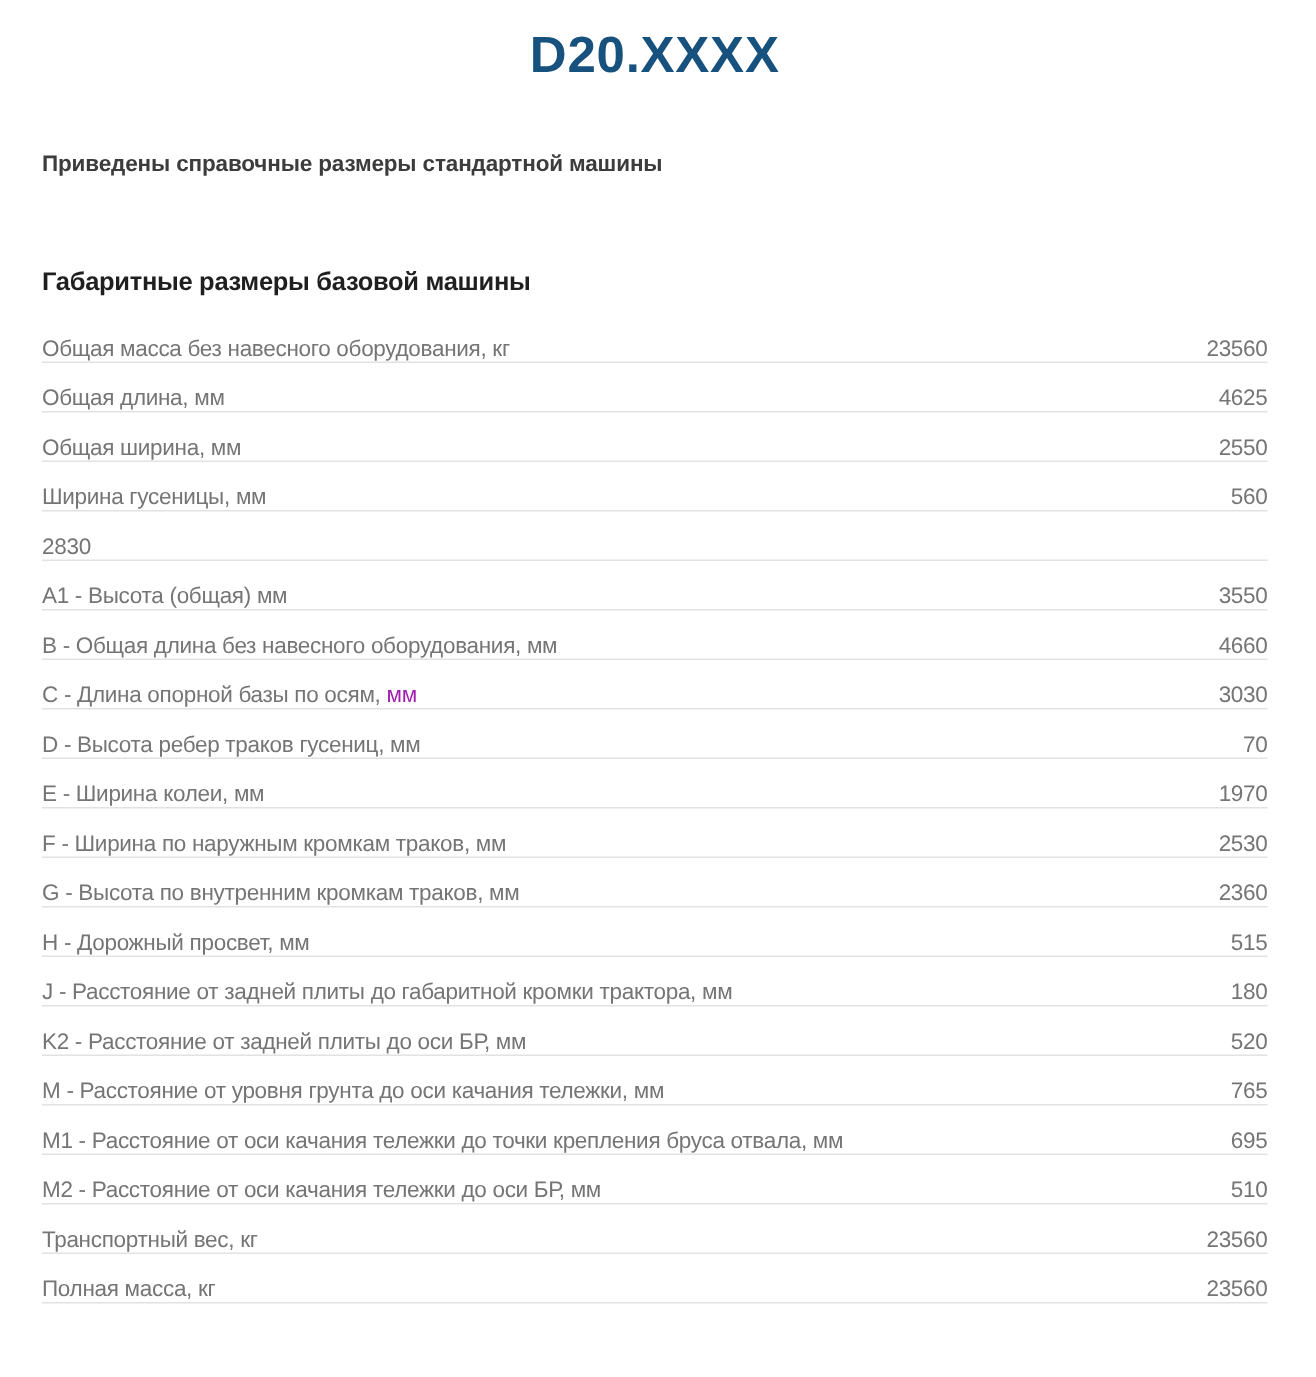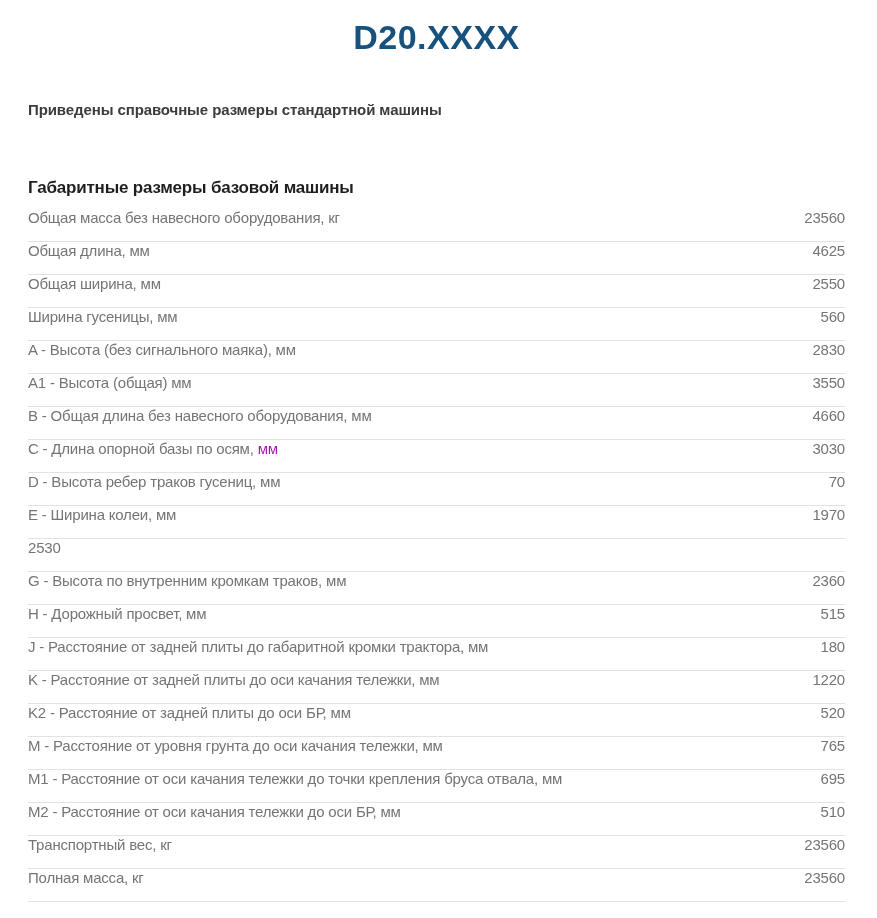--- a/index.html
+++ b/index.html
@@ -45,21 +45,21 @@
     font-weight:700;
     margin-top:60px;
     letter-spacing:-0.2px;
   }
   .spec-table{
     margin-top:11px;
   }
   .spec-row{
     display:flex;
     justify-content:space-between;
-    align-items:flex-start;
+    align-items:flex-end;
     height:33px;
     border-bottom:1px solid var(--divider);
   }
   .spec-label{
     color:var(--row-text);
     font-size:15px;
     letter-spacing:-0.2px;
     white-space:nowrap;
   }
   .spec-label .muted{
@@ -98,21 +98,20 @@
     <span class="spec-label">Общая ширина, мм</span>
     <span class="spec-value">2550</span>
   </div>
 
   <div class="spec-row">
     <span class="spec-label">Ширина гусеницы, мм</span>
     <span class="spec-value">560</span>
   </div>
 
   <div class="spec-row">
-    <span class="spec-label">A - Высота (без сигнального маяка), мм</span>
     <span class="spec-value">2830</span>
   </div>
 
   <div class="spec-row">
     <span class="spec-label">A1 - Высота (общая) мм</span>
     <span class="spec-value">3550</span>
   </div>
 
   <div class="spec-row">
     <span class="spec-label">B - Общая длина без навесного оборудования, мм</span>
@@ -128,42 +127,39 @@
     <span class="spec-label">D - Высота ребер траков гусениц, мм</span>
     <span class="spec-value">70</span>
   </div>
 
   <div class="spec-row">
     <span class="spec-label">E - Ширина колеи, мм</span>
     <span class="spec-value">1970</span>
   </div>
 
   <div class="spec-row">
+    <span class="spec-label">F - Ширина по наружным кромкам траков, мм</span>
     <span class="spec-value">2530</span>
   </div>
 
   <div class="spec-row">
     <span class="spec-label">G - Высота по внутренним кромкам траков, мм</span>
     <span class="spec-value">2360</span>
   </div>
 
   <div class="spec-row">
     <span class="spec-label">H - Дорожный просвет, мм</span>
     <span class="spec-value">515</span>
   </div>
 
   <div class="spec-row">
     <span class="spec-label">J - Расстояние от задней плиты до габаритной кромки трактора, мм</span>
     <span class="spec-value">180</span>
   </div>
 
-  <div class="spec-row">
-    <span class="spec-label">K - Расстояние от задней плиты до оси качания тележки, мм</span>
-    <span class="spec-value">1220</span>
-  </div>
 
   <div class="spec-row">
     <span class="spec-label">K2 - Расстояние от задней плиты до оси БР, мм</span>
     <span class="spec-value">520</span>
   </div>
 
   <div class="spec-row">
     <span class="spec-label">M - Расстояние от уровня грунта до оси качания тележки, мм</span>
     <span class="spec-value">765</span>
   </div>

